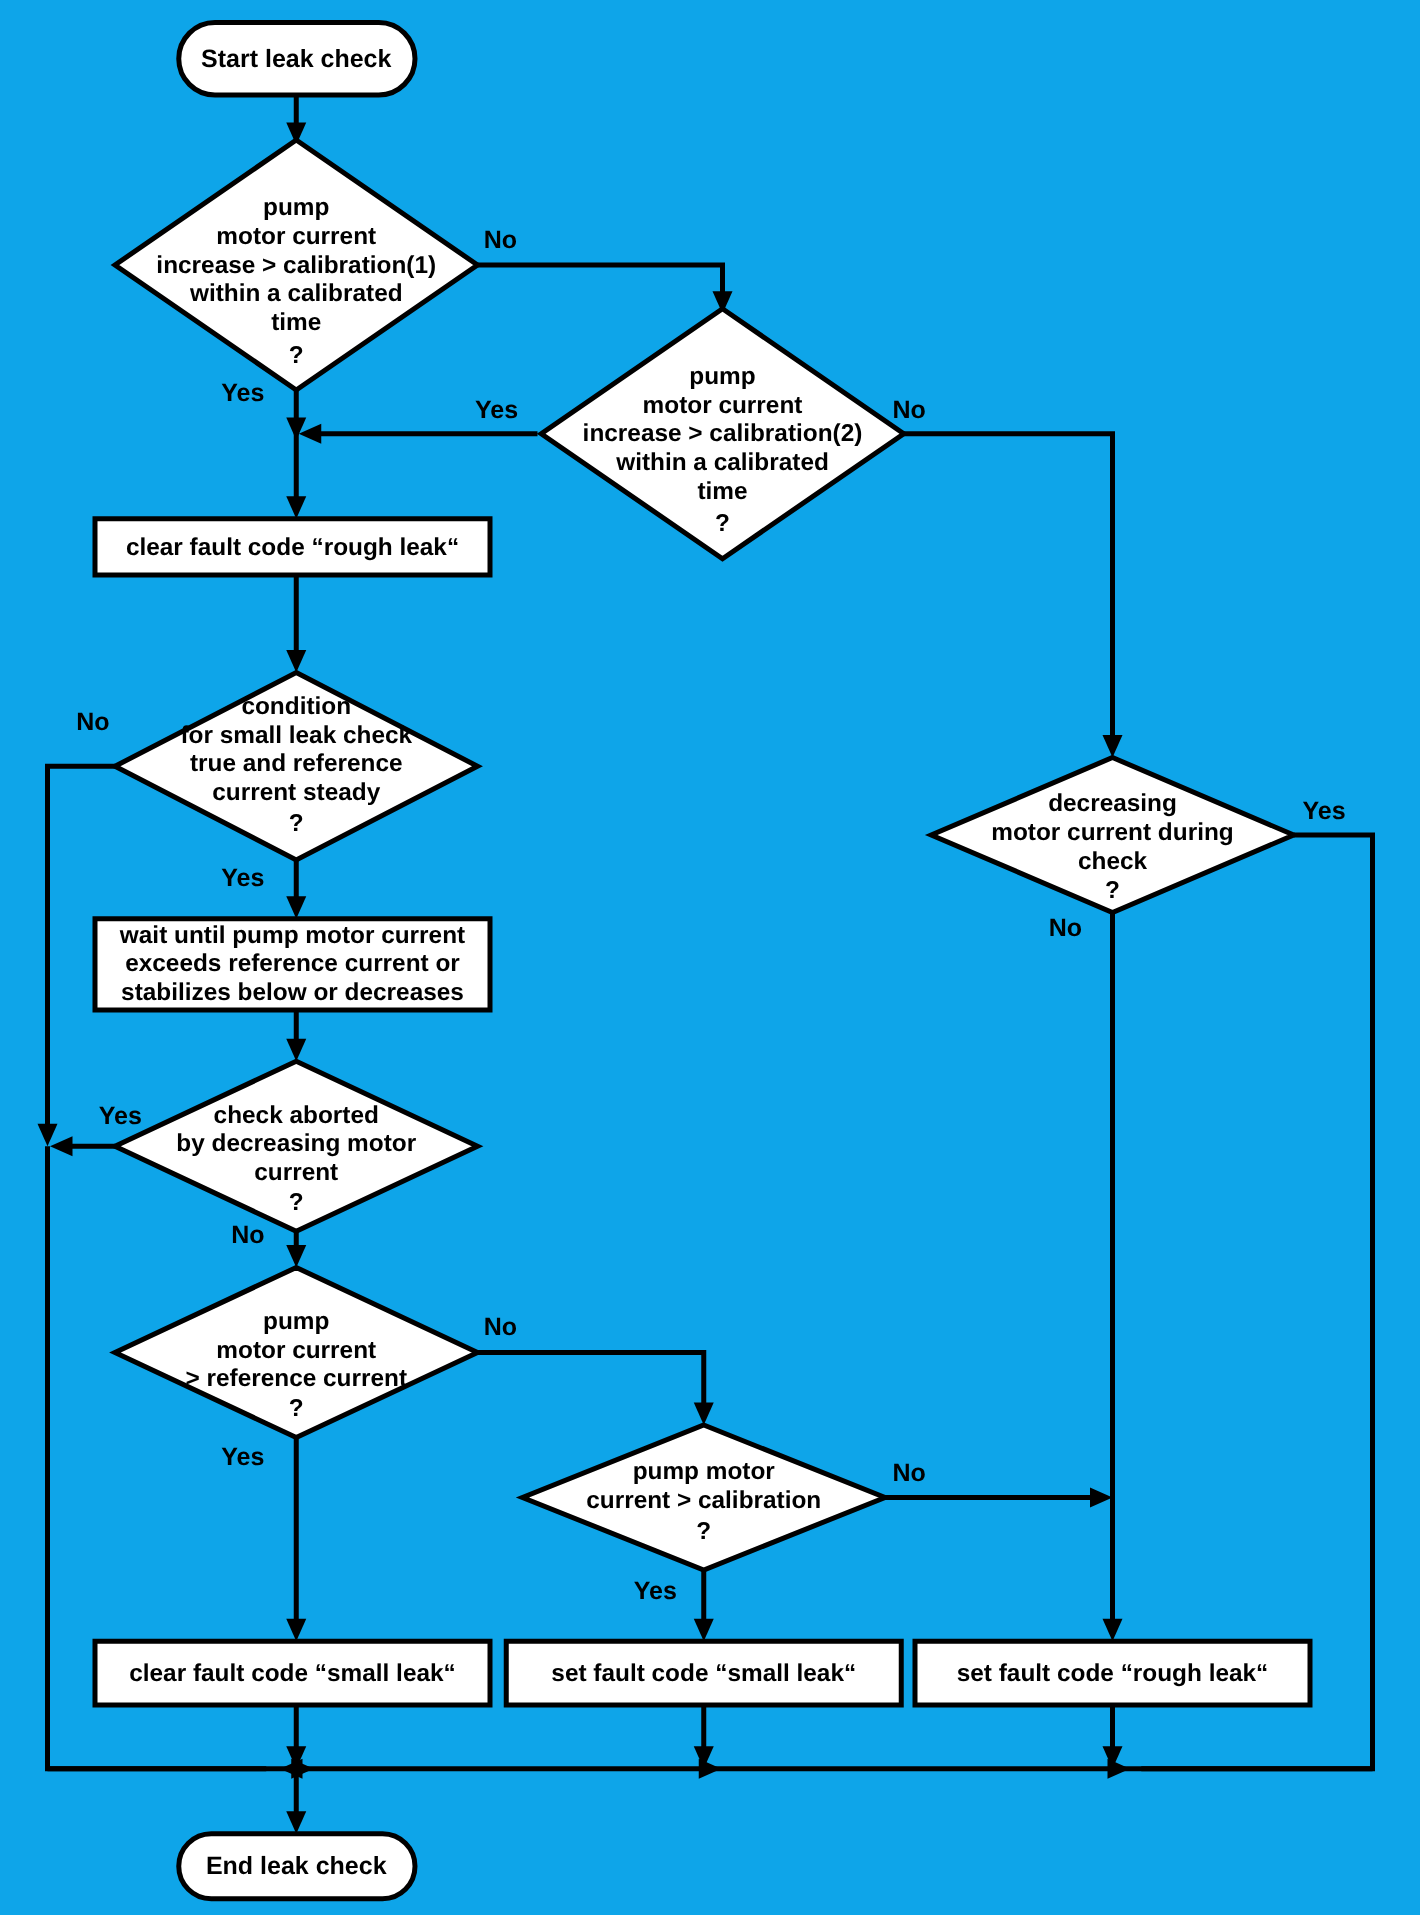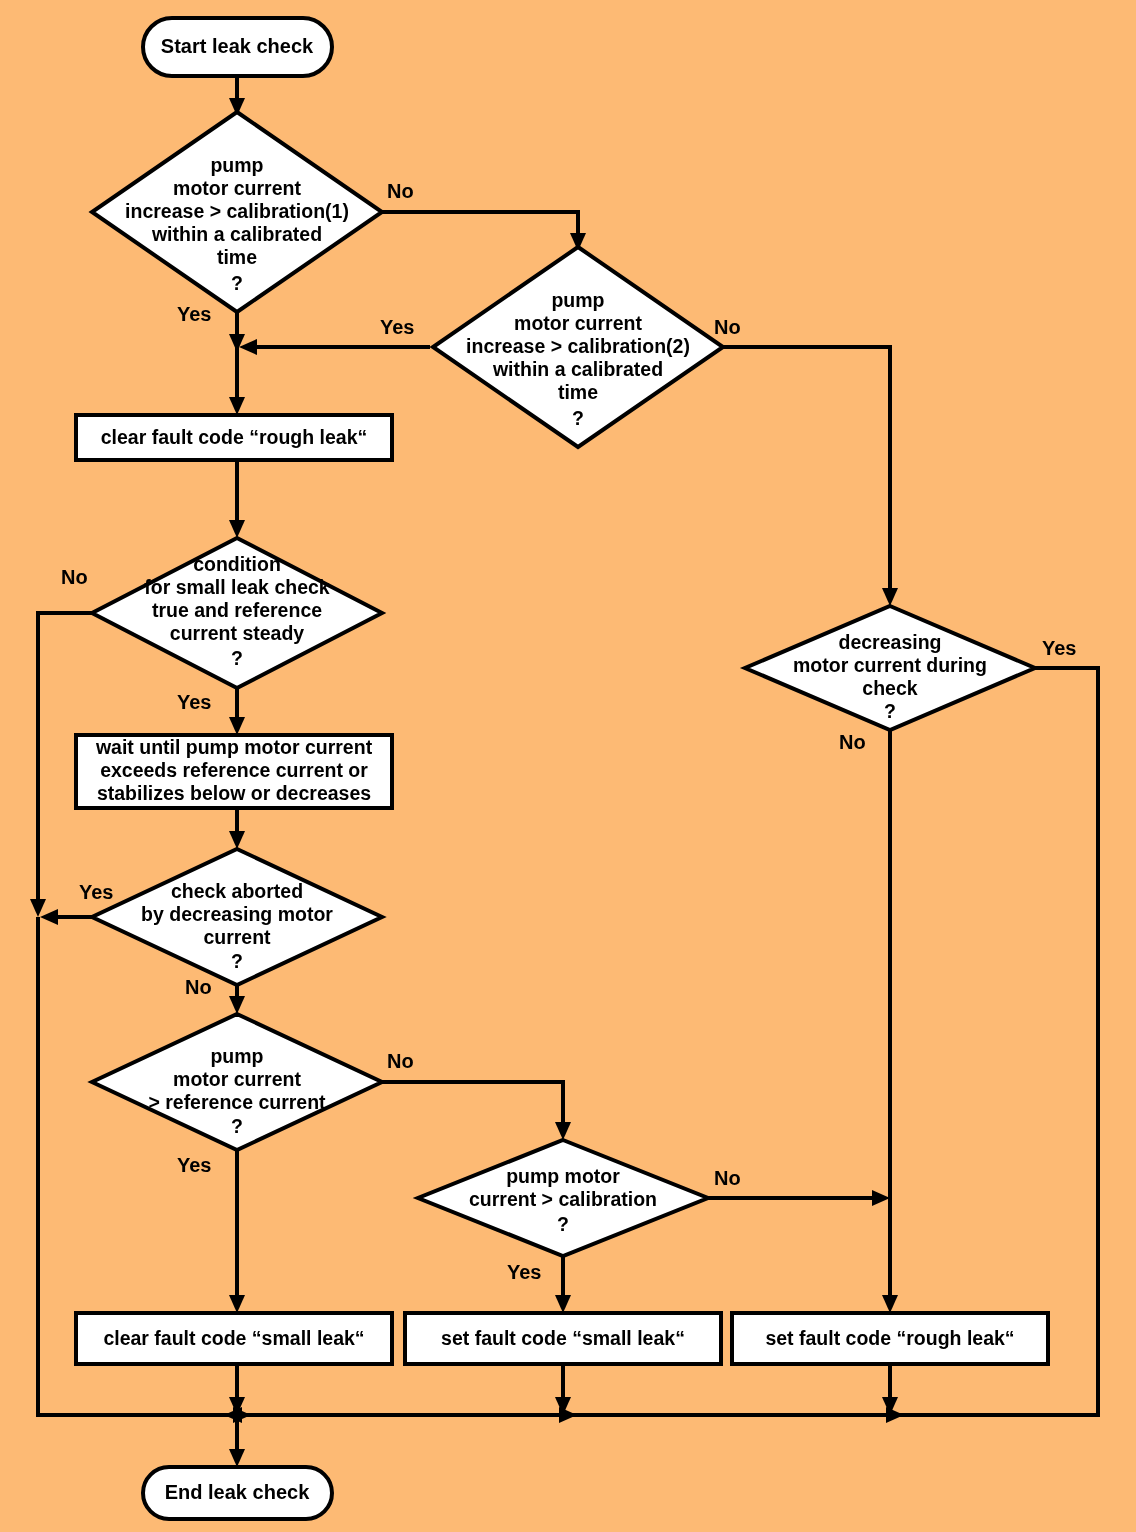--- a/index.html
+++ b/index.html
@@ -1,18 +1,18 @@
 <!DOCTYPE html>
 <html><head>
 <meta charset="utf-8">
 <style>
   html,body{margin:0;padding:0;background:#ffffff;}
   body{width:1136px;height:1532px;overflow:hidden;
        font-family:"Liberation Sans","DejaVu Sans",sans-serif;}
-  #stage{position:relative;width:1136px;height:1532px;background:#fdba74;}
+  #stage{position:relative;width:1136px;height:1532px;background:#0ea5e9;}
   svg{display:block;}
   .shape{fill:#ffffff;stroke:#000000;stroke-width:4;stroke-linejoin:miter;}
   .term{fill:#ffffff;stroke:#000000;stroke-width:4;}
   .conn{fill:none;stroke:#000000;stroke-width:4;stroke-linecap:butt;}
   .head{fill:#000000;stroke:none;}
   text{font-family:"Liberation Sans","DejaVu Sans",sans-serif;
        font-weight:bold;fill:#000000;}
   .node-text{font-size:19.5px;text-anchor:middle;dominant-baseline:middle;}
   .box-text{font-size:19.5px;text-anchor:middle;dominant-baseline:middle;}
   .edge-label{font-size:20px;font-weight:bold;fill:#000000;}

